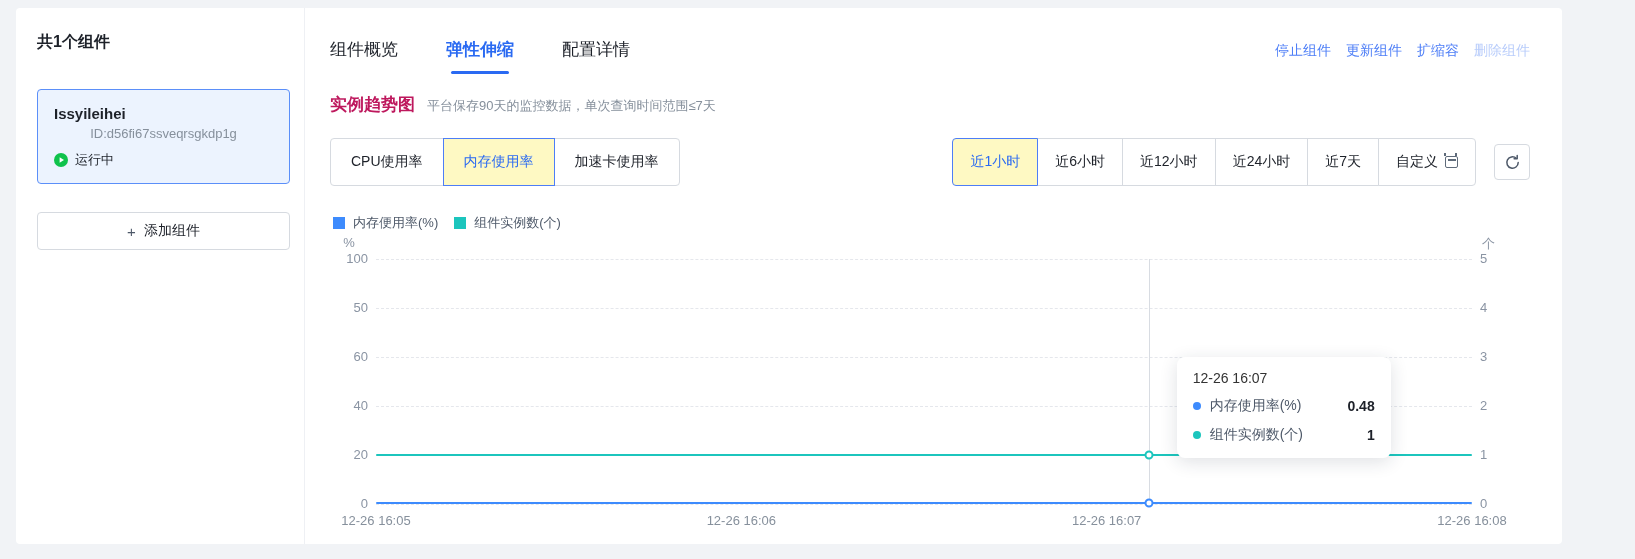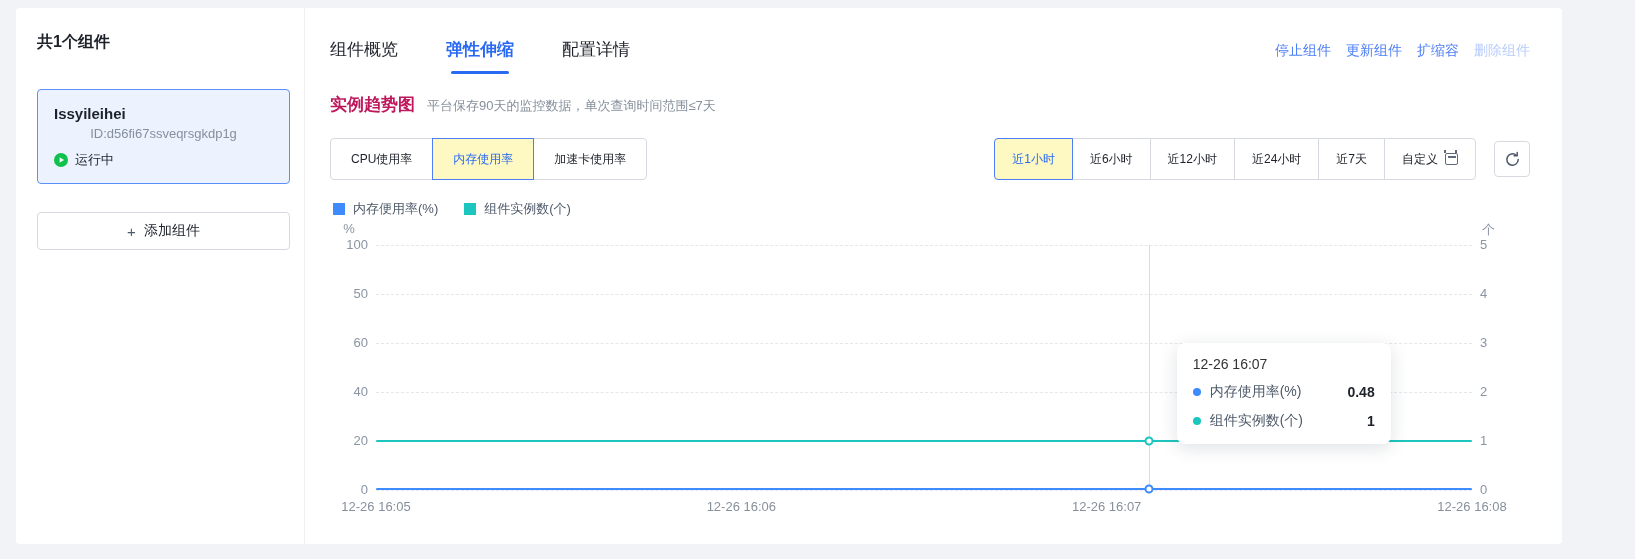--- a/index.html
+++ b/index.html
@@ -33,37 +33,37 @@
   .actions { margin-left:auto; display:flex; gap:15px; font-size:14px; padding-top:4px; }
   .action-link { color:#4d7ef7; cursor:pointer; white-space:nowrap; }
   .action-link.disabled { color:#b9cdfb; cursor:default; }
 
   .trend-header { margin-top:19px; display:flex; align-items:baseline; gap:12px; }
   .trend-title { font-size:17px; font-weight:bold; color:#be185d; }
   .trend-sub { font-size:13px; color:#86909c; }
 
   .controls { margin-top:22px; display:flex; align-items:center; }
   .btn-group { display:flex; }
-  .gbtn { height:42px; background:#fff; border:1px solid #d6dae0; font-size:12px; color:#1d2129;
+  .gbtn { height:48px; background:#fff; border:1px solid #d6dae0; font-size:14px; color:#1d2129;
           display:flex; align-items:center; gap:7px; cursor:pointer; margin-left:-1px;
           padding:0 20px; white-space:nowrap; position:relative; }
   .btn-group .gbtn:first-child { border-radius:4px 0 0 4px; margin-left:0; }
   .btn-group .gbtn:last-child { border-radius:0 4px 4px 0; }
   .gbtn.selected { border-color:#4d7ef7; color:#2a6af2; background:#fef9c3; z-index:2; }
   .time-wrap { margin-left:auto; display:flex; align-items:center; gap:18px; }
   .time-wrap .gbtn { padding:0 17px; }
   .refresh-btn { width:36px; height:36px; border:1px solid #d6dae0; border-radius:4px; background:#fff;
                  display:flex; align-items:center; justify-content:center; cursor:pointer; }
   .cal-icon { display:inline-block; width:13px; height:12px; border:1.5px solid #5f6b7a; border-radius:2px;
               position:relative; }
   .cal-icon::before { content:""; position:absolute; left:1.5px; top:2px; right:1.5px; height:1.5px; background:#5f6b7a; }
   .cal-icon::after { content:""; position:absolute; left:-2px; top:-4px; width:2px; height:3px;
                      background:#5f6b7a; box-shadow:11px 0 0 #5f6b7a; }
 
-  .legend { margin-top:20px; display:flex; gap:26px; align-items:center; padding-left:3px; }
+  .legend { margin-top:28px; display:flex; gap:16px; align-items:center; padding-left:3px; }
   .legend-item { display:flex; align-items:center; gap:8px; font-size:13px; color:#4e5969; cursor:pointer; }
   .legend-swatch { width:12px; height:12px; }
 
   
   .chart { margin-top:4px; position:relative; }
   .plot { position:relative; margin:27px 58px 0 46px; height:245px; }
   .gridline { position:absolute; left:0; right:0; height:0; border-top:1px dashed #e5e7ec; }
   .tick-left { position:absolute; left:-46px; width:38px; text-align:right; font-size:13px; color:#8a94a3; }
   .tick-right { position:absolute; right:-46px; width:38px; text-align:left; font-size:13px; color:#8a94a3; }
   .axis-unit { position:absolute; top:-24px; font-size:13px; color:#8a94a3; }

